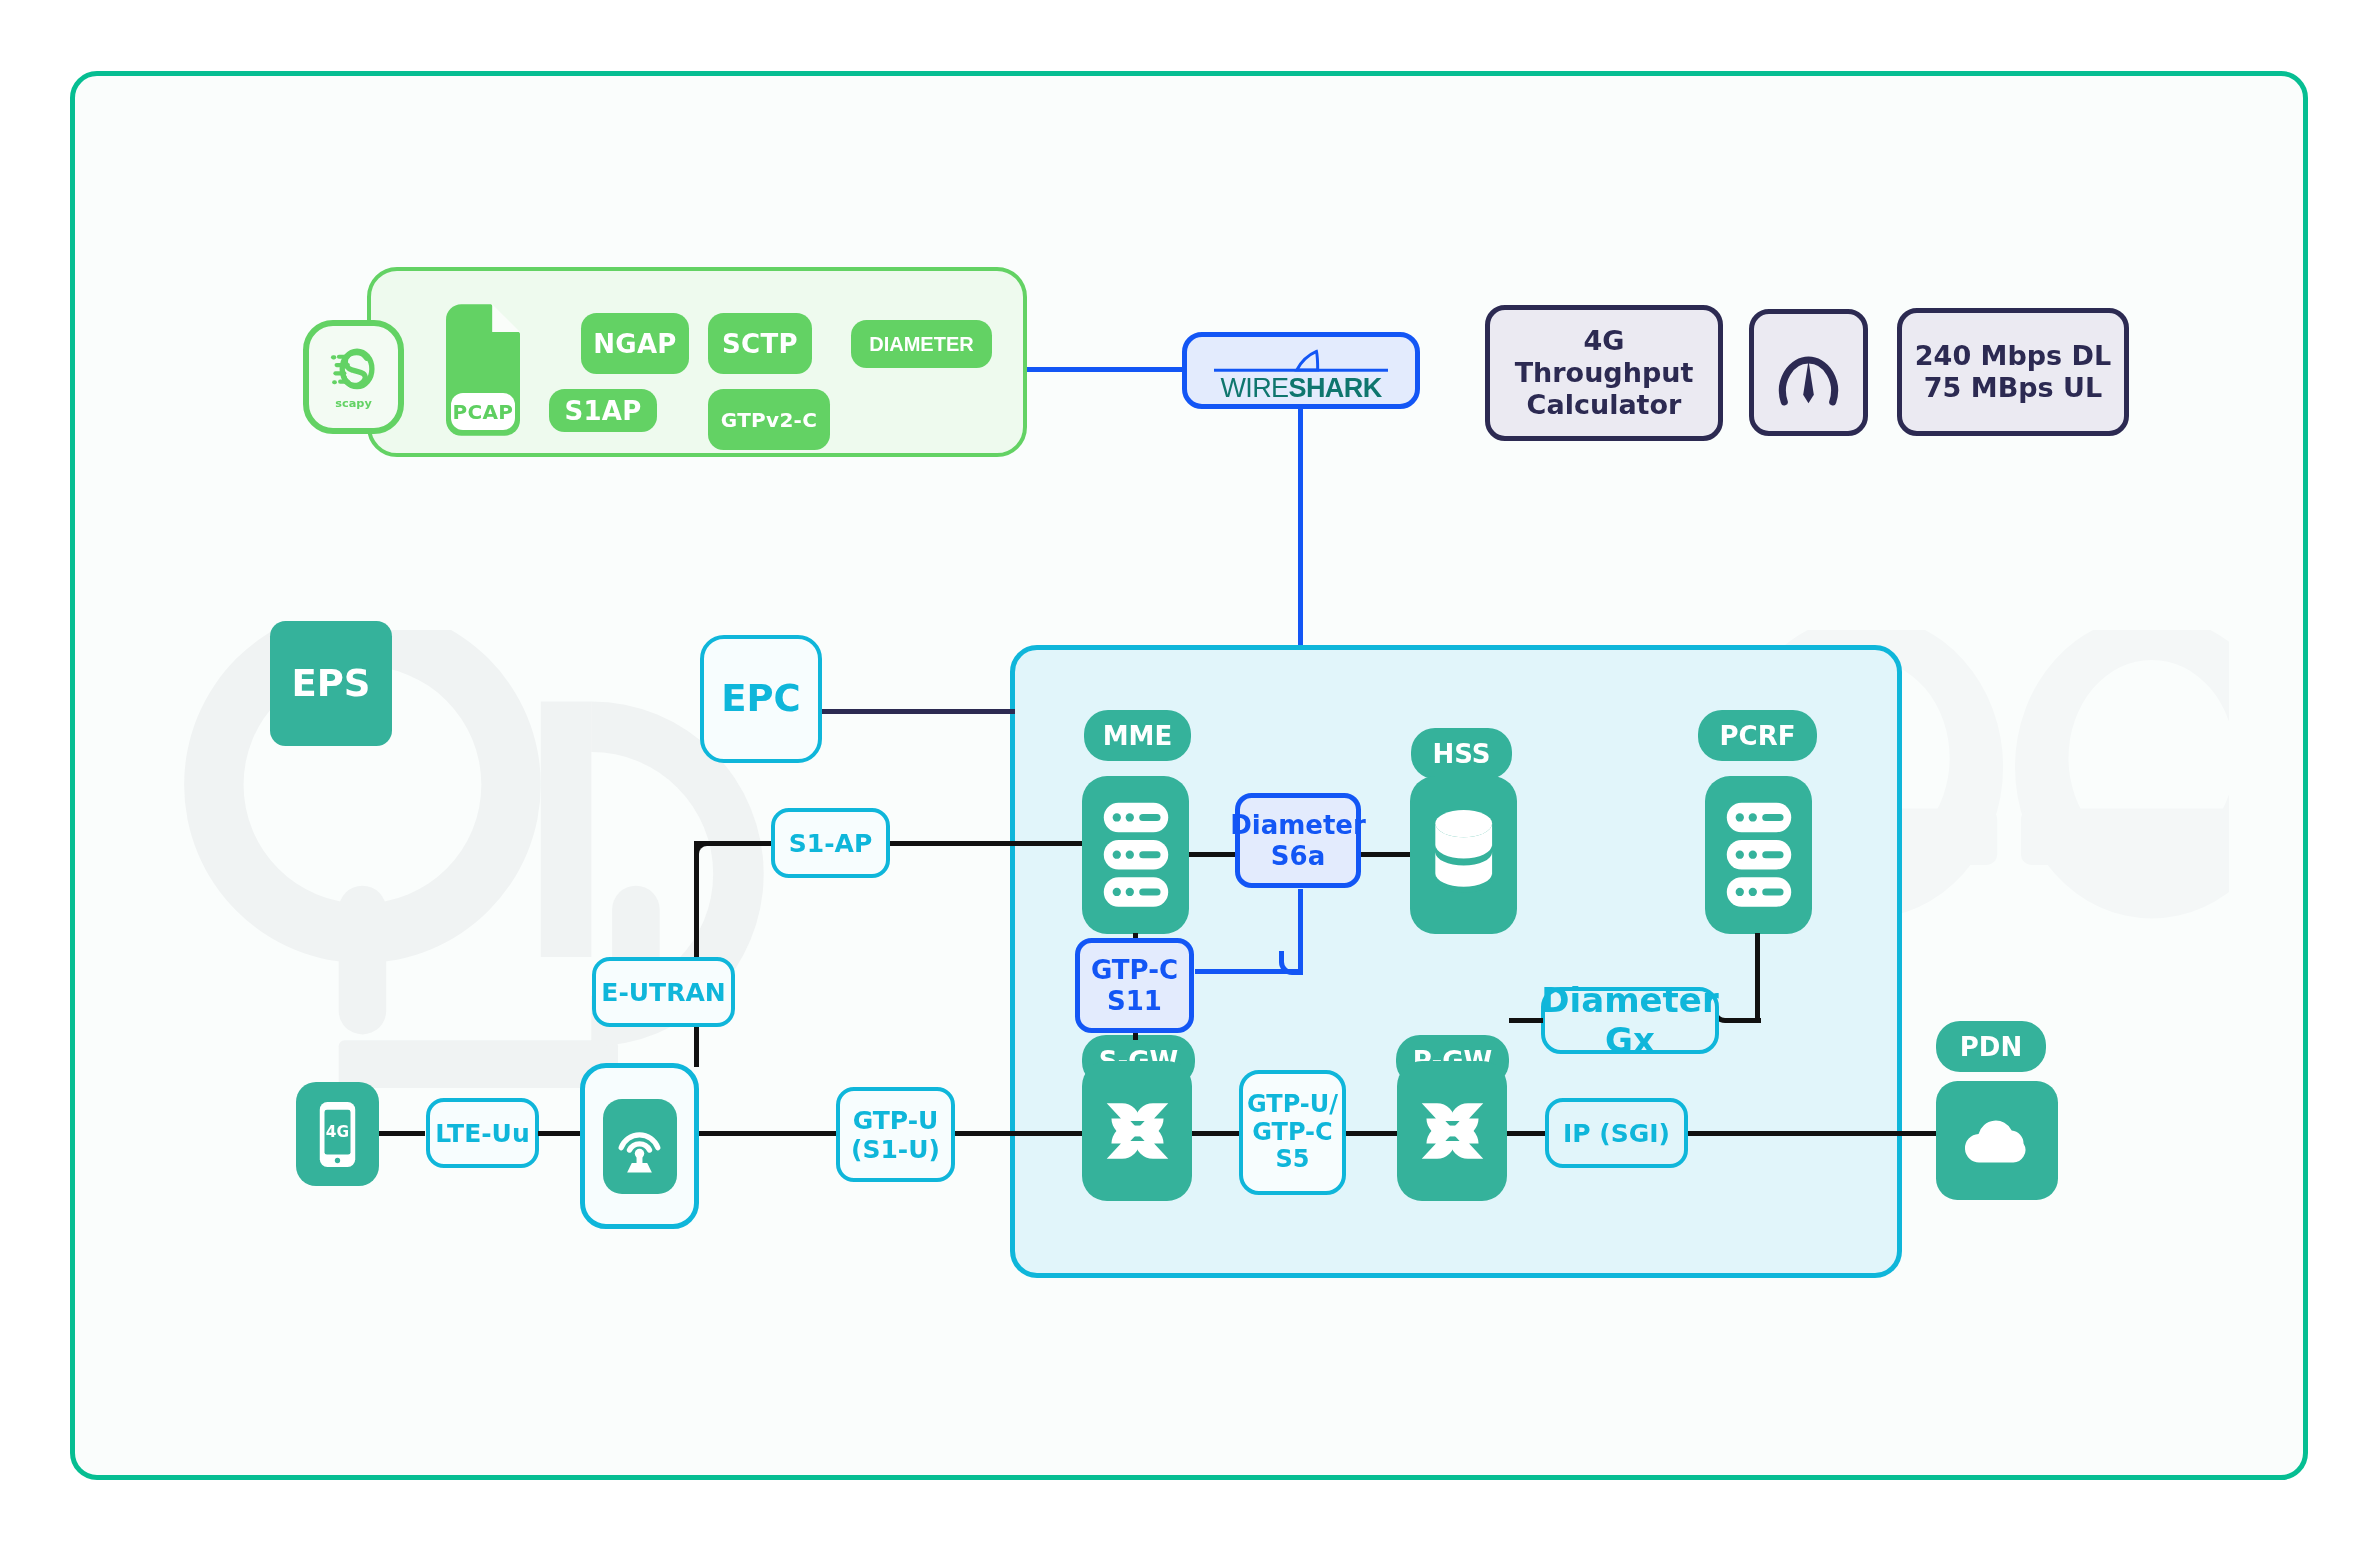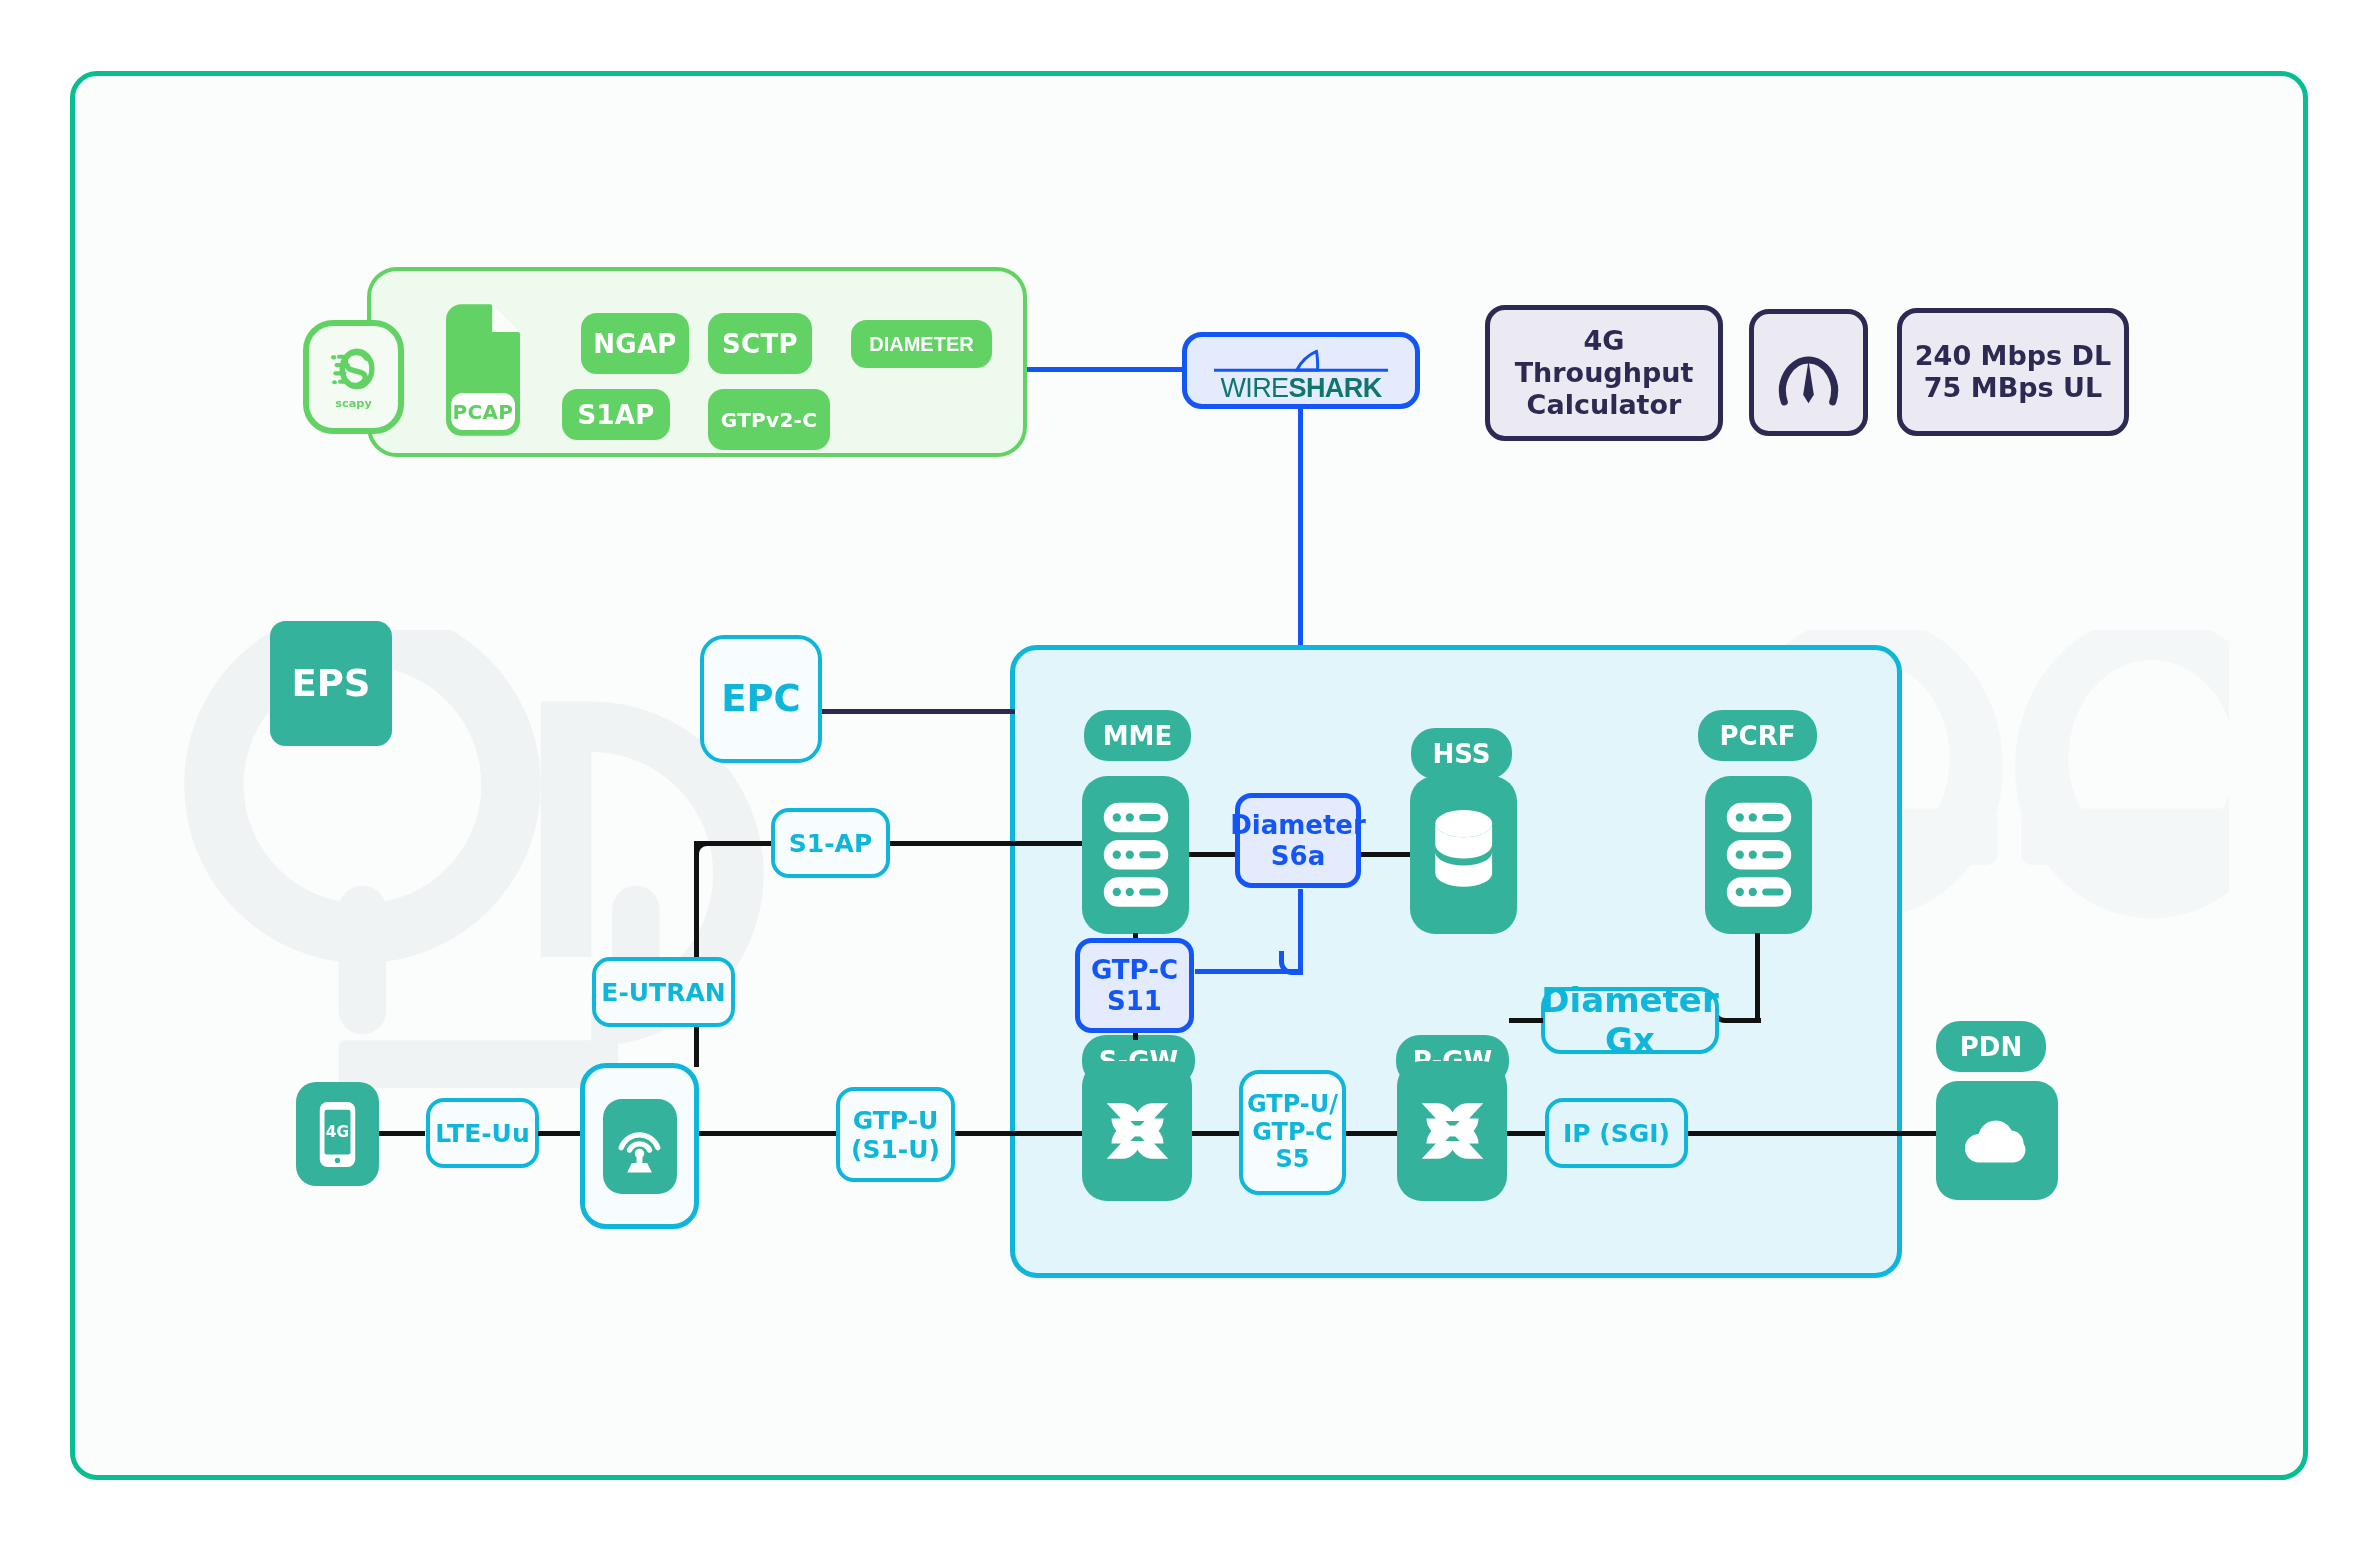--- a/index.html
+++ b/index.html
@@ -33,21 +33,21 @@
   .pcap-badge{position:absolute;left:4.8px;bottom:6px;width:64px;height:37px;
     background:#FFFFFF;border-radius:12px;display:flex;align-items:center;justify-content:center;
     font-size:20px;font-weight:700;color:#5ECF60;letter-spacing:0.3px;}
 
   .proto-chip{background:#63D264;border-radius:15.5px;color:#fff;font-weight:700;
     display:flex;align-items:center;justify-content:center;letter-spacing:0.3px;}
   .chip-ngap{left:581px;top:313px;width:108px;height:61px;font-size:26px;}
   .chip-sctp{left:708px;top:313px;width:104px;height:61px;font-size:26px;}
   .chip-diam{left:851px;top:320px;width:141px;height:48px;font-size:20px;
     font-family:"Liberation Sans",sans-serif;font-weight:700;letter-spacing:0px;}
-  .chip-s1ap{left:562px;top:389px;width:108px;height:51px;font-size:26px;}
+  .chip-s1ap{left:549px;top:389px;width:108px;height:43px;font-size:26px;}
   .chip-gtpv2{left:708px;top:389px;width:122px;height:61px;font-size:20px;}
 
   
   .ws-box{left:1182px;top:332px;width:238px;height:77px;background:#E3EBFD;
     border:5.3px solid #1356F5;border-radius:20px;}
   .ws-logo{position:absolute;left:0;right:0;top:12px;bottom:0;
     display:flex;flex-direction:column;align-items:center;}
   .ws-word{font-size:27px;font-weight:400;color:#0f766e;letter-spacing:-0.6px;
     font-family:"Liberation Sans",sans-serif;}
   .ws-word b{font-weight:700;}

